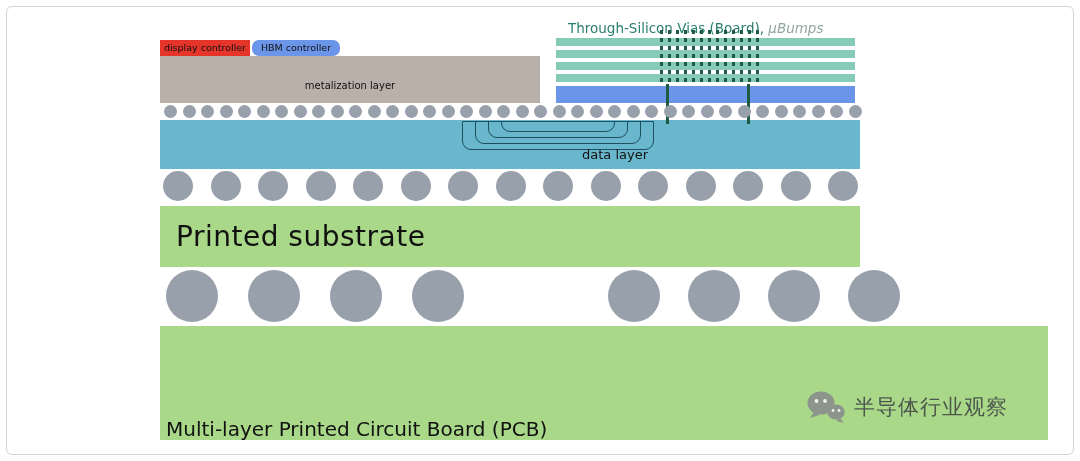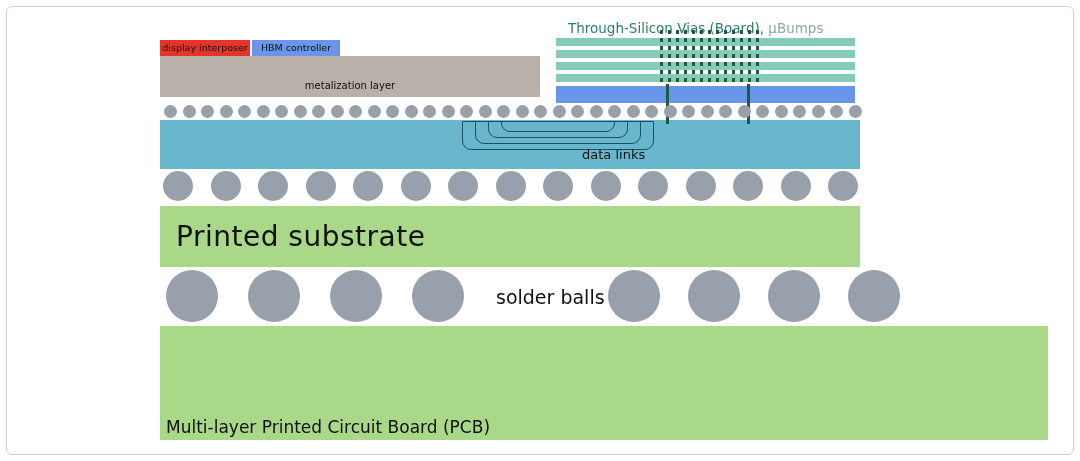--- a/index.html
+++ b/index.html
@@ -5,47 +5,47 @@
   html,body{margin:0;padding:0;background:#ffffff;}
   .canvas{
     position:relative;width:1080px;height:461px;background:#ffffff;overflow:hidden;
     font-family:"DejaVu Sans","Liberation Sans",sans-serif;color:#111;
   }
   .frame{position:absolute;inset:6px;border:1.5px solid var(--frame_border);border-radius:6px;pointer-events:none;}
 
   
   .tsv-title{position:absolute;left:568px;top:20px;font-size:13.5px;white-space:nowrap;}
   .tsv-title .teal{color:var(--title_teal);}
-  .tsv-title .gray{color:var(--title_gray);}
+  .tsv-title .gray{color:var(--title_gray);font-style:italic;}
 
   
   .gpu-die{position:absolute;left:160px;top:40px;width:380px;height:63px;background:#fff;}
   .strip-row{display:flex;gap:2px;height:16px;}
   .strip{font-size:9.5px;line-height:16px;text-align:center;white-space:nowrap;overflow:hidden;color:#111;}
   .strip.red{background:var(--red);}
   .strip.blue{background:var(--blue);}
-  .metal{height:41px;background:var(--die_gray);text-align:center;}
+  .metal{height:47px;background:var(--die_gray);text-align:center;}
   .metal span{font-size:10px;line-height:1;position:relative;top:18px;}
 
   
   .hbm-strip{position:absolute;background:var(--hbm_teal);}
   .hbm-logic{position:absolute;background:var(--blue);}
   .tsv-col{position:absolute;width:3px;background:repeating-linear-gradient(to bottom,var(--tsv_green) 0 4px,transparent 4px 8px);}
   .tsv-solid{position:absolute;width:3px;background:var(--tsv_green);}
 
   
   .interposer{position:absolute;left:160px;top:120px;width:700px;height:49px;background:var(--interposer_blue);}
   .interposer-label{position:absolute;left:176px;top:120px;height:49px;line-height:49px;font-size:30px;letter-spacing:0.5px;white-space:nowrap;}
   .datalinks-label{position:absolute;left:582px;top:147px;font-size:13px;z-index:5;}
   .loop{position:absolute;border:1.3px solid var(--link_line);border-radius:0 0 9px 9px;}
   .substrate{position:absolute;left:160px;top:206px;width:700px;height:61px;background:var(--board_green);}
   .substrate-label{position:absolute;left:176px;top:206px;height:61px;line-height:61px;font-size:28px;letter-spacing:0.5px;white-space:nowrap;}
   .solder-label{position:absolute;left:496px;top:286px;font-size:19px;z-index:5;white-space:nowrap;}
   .pcb{position:absolute;left:160px;top:326px;width:888px;height:114px;background:var(--board_green);}
-  .pcb-label{position:absolute;left:166px;top:417px;font-size:17px;white-space:nowrap;z-index:5;}
+  .pcb-label{position:absolute;left:166px;top:417px;font-size:20px;white-space:nowrap;z-index:5;}
 
   .bump{position:absolute;border-radius:50%;background:var(--bump_gray);}
 
   
   .watermark{position:absolute;left:806px;top:390px;display:flex;align-items:center;gap:8px;z-index:6;}
   .wm-text{font-size:21px;letter-spacing:1px;color:var(--watermark_text);white-space:nowrap;}
   .wm-bubble{fill:var(--watermark_icon);}
   .wm-eye{fill:#eef3ea;}
 </style>
 </head>
@@ -54,39 +54,51 @@
 <div class="canvas" id="diagram">
 
   <div class="frame"></div>
 
   <div class="tsv-title">
     <span class="teal">Through-Silicon Vias (Board),</span><span class="gray"> μBumps</span>
   </div>
 
   <div class="gpu-die">
     <div class="strip-row">
-      <div class="strip red" style="width:90px;">display interposer</div>
-      <div class="strip blue" style="width:88px;">HBM controller</div>
+      <div class="strip red" style="width:90px;">display controller</div>
+      <div class="strip blue" style="width:88px;border-radius:7px;">HBM controller</div>
     </div>
     <div class="metal">
       <span>metalization layer</span>
     </div>
   </div>
 
   <div class="interposer"></div>
-  <div class="datalinks-label">data links</div>
+  <div class="datalinks-label">data layer</div>
 
   <div class="substrate"></div>
   <div class="substrate-label">Printed substrate</div>
 
-  <div class="solder-label">solder balls</div>
 
   <div class="pcb"></div>
   <div class="pcb-label">Multi-layer Printed Circuit Board (PCB)</div>
 
+  <div class="watermark">
+    <svg width="40" height="34" viewBox="0 0 40 34">
+      <ellipse class="wm-bubble" cx="15" cy="13" rx="13.5" ry="11.5"></ellipse>
+      <path class="wm-bubble" d="M8 22 l-4 6 l9 -3 z"></path>
+      <circle class="wm-eye" cx="10.5" cy="11" r="1.9"></circle>
+      <circle class="wm-eye" cx="19" cy="11" r="1.9"></circle>
+      <ellipse class="wm-bubble" cx="30" cy="22" rx="8.8" ry="7.6"></ellipse>
+      <path class="wm-bubble" d="M34 28 l4 5 l-8 -2 z"></path>
+      <circle class="wm-eye" cx="27" cy="20.5" r="1.4"></circle>
+      <circle class="wm-eye" cx="33" cy="20.5" r="1.4"></circle>
+    </svg>
+    <span class="wm-text">半导体行业观察</span>
+  </div>
 
 <div class="hbm-strip" style="left: 556px; top: 38px; width: 299px; height: 8px;"></div>
     <div class="hbm-strip" style="left: 556px; top: 50px; width: 299px; height: 8px;"></div>
     <div class="hbm-strip" style="left: 556px; top: 62px; width: 299px; height: 8px;"></div>
     <div class="hbm-strip" style="left: 556px; top: 74px; width: 299px; height: 8px;"></div>
     <div class="hbm-logic" style="left: 556px; top: 86px; width: 299px; height: 17px;"></div>
     <div class="tsv-col" style="left: 660px; top: 30px; height: 54px;"></div>
     <div class="tsv-col" style="left: 668px; top: 30px; height: 54px;"></div>
     <div class="tsv-col" style="left: 676px; top: 30px; height: 54px;"></div>
     <div class="tsv-col" style="left: 684px; top: 30px; height: 54px;"></div>

